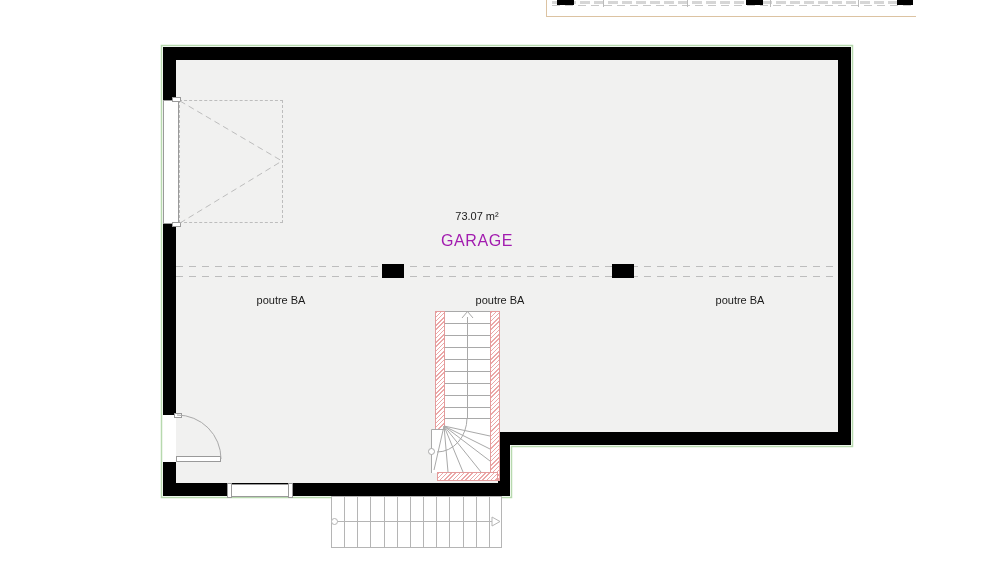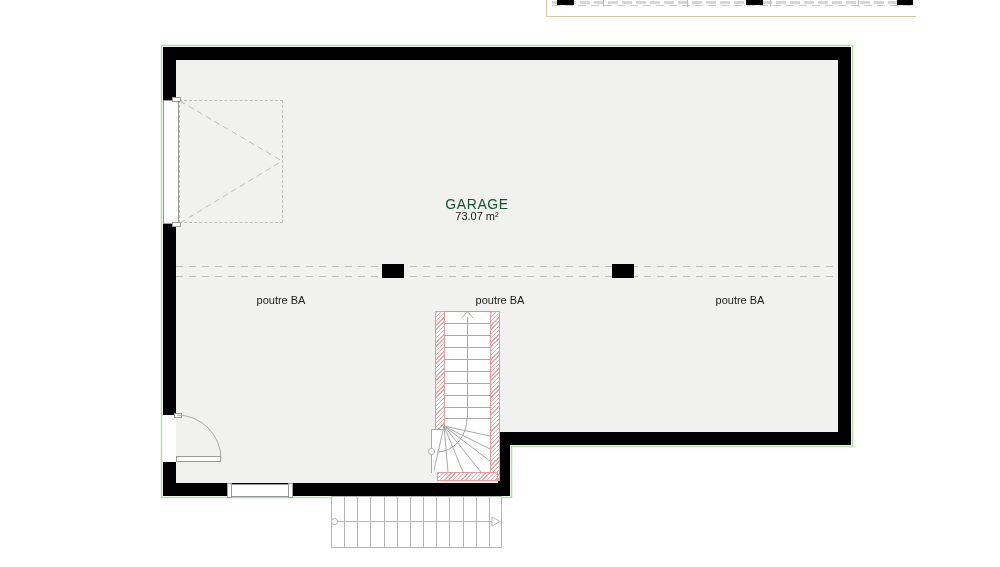--- a/index.html
+++ b/index.html
@@ -15,21 +15,21 @@
     background:repeating-linear-gradient(90deg,#bdbdbd 0 7px,transparent 7px 13px);}
   .post{position:absolute;background:#000000;}
   .beam-label{
     position:absolute;transform:translateX(-50%);
     font-size:11px;line-height:13px;color:#1a1a1a;
     background:#f1f1f0;padding:0 7px;white-space:nowrap;z-index:5;margin-top:30px;
   }
   
   .room-name{
     position:absolute;transform:translateX(-50%);
-    font-size:14px;letter-spacing:0.6px;color:#14532d;z-index:5;
+    font-size:16px;letter-spacing:0.6px;color:#a21caf;z-index:5;margin-top:36px;
   }
   .room-area{
     position:absolute;transform:translateX(-50%);
     font-size:11px;color:#1a1a1a;z-index:5;
   }
   
   .hatch{
     position:absolute;background-color:#ffffff;
     background-image:repeating-linear-gradient(135deg,
       rgba(219,96,96,.55) 0px, rgba(219,96,96,.55) 1px,

